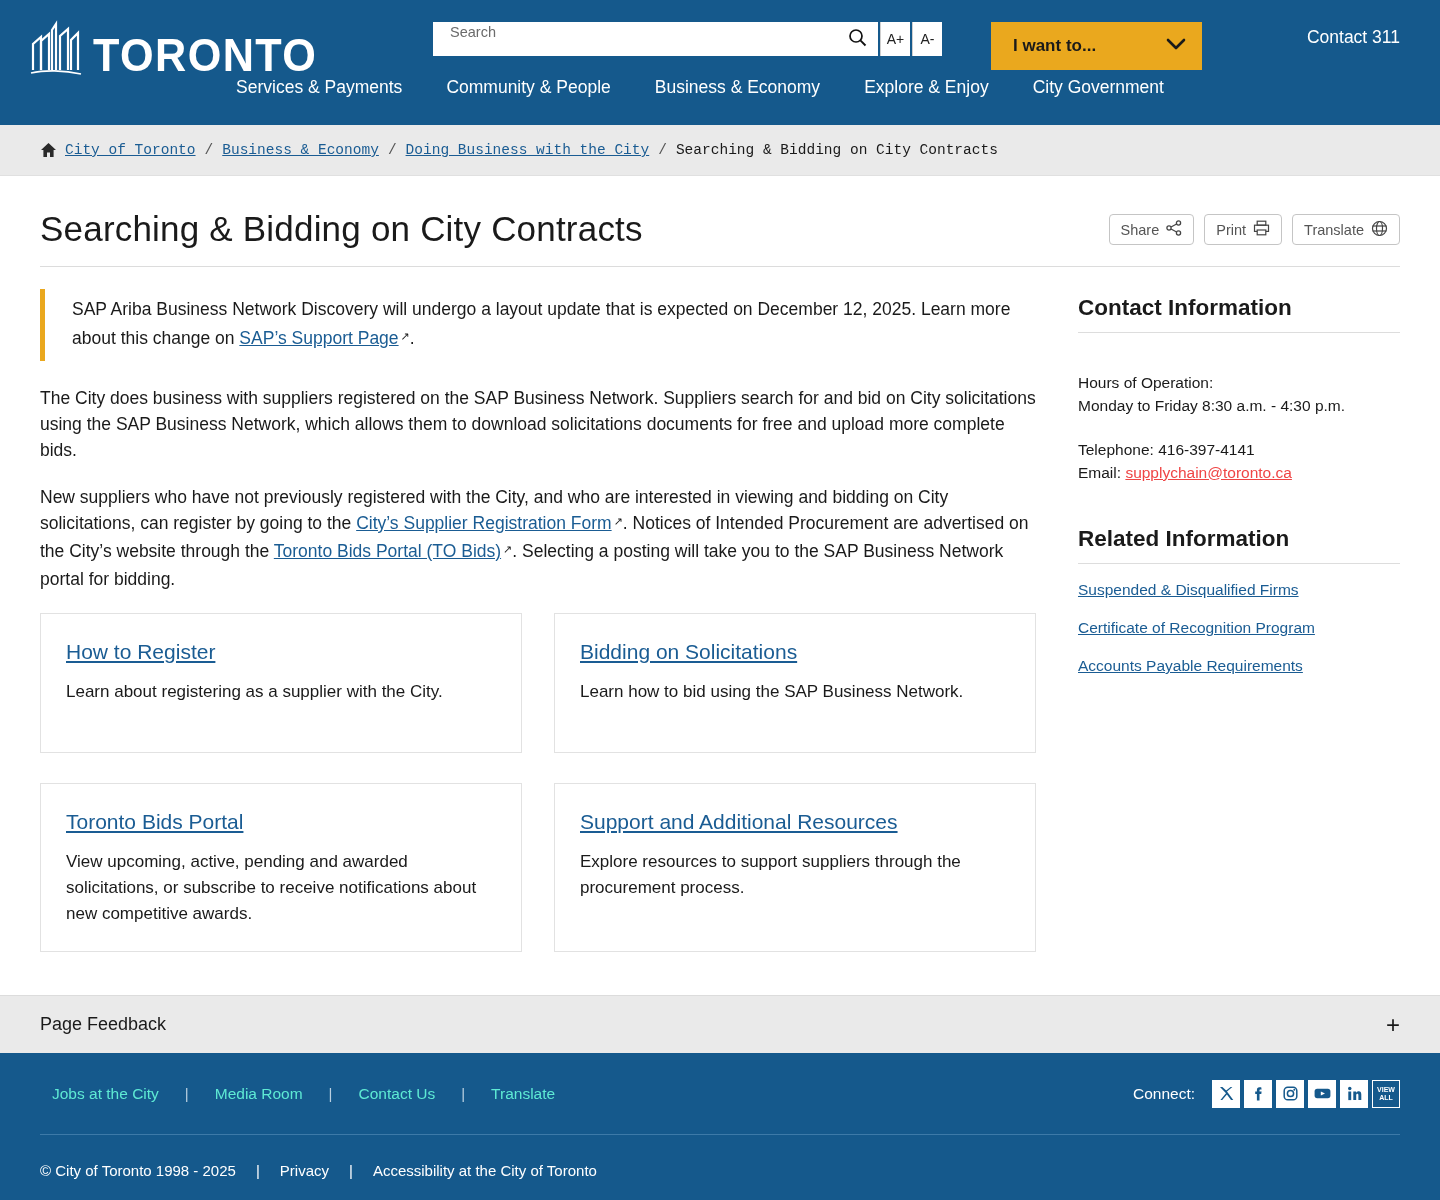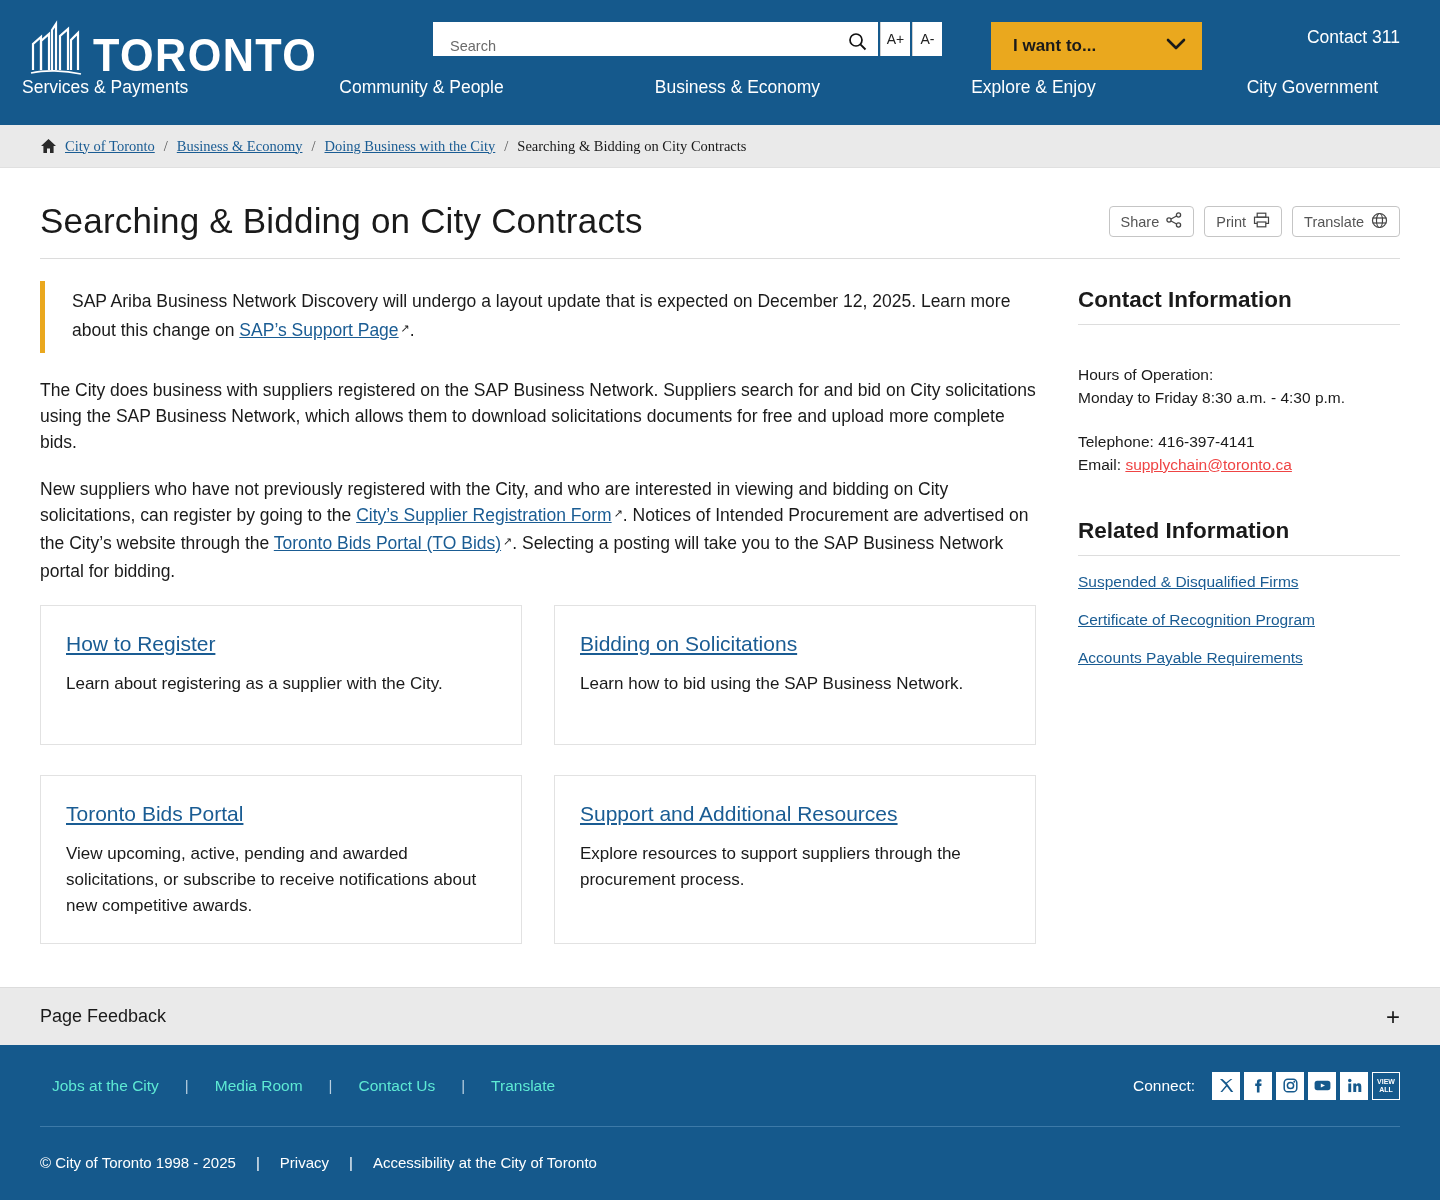--- a/index.html
+++ b/index.html
@@ -57,21 +57,21 @@
     top: 22px;
     display: flex;
     align-items: stretch;
     height: 34px;
   }
   .search-box {
     width: 445px;
     background: #ffffff;
     border: 1px solid #ffffff;
     display: flex;
-    align-items: flex-end;
+    align-items: flex-start;
     padding: 0 6px 0 14px;
   }
   .search-box input {
     border: none;
     outline: none;
     flex: 1;
     font-size: 14.5px;
     font-family: "Liberation Sans", sans-serif;
     color: #333;
     background: transparent;
@@ -121,45 +121,45 @@
     font-size: 17.5px;
     text-decoration: none;
     font-family: "Liberation Sans", sans-serif;
   }
 
   .mainnav {
     position: absolute;
     left: 0; right: 0;
     top: 74px;
     display: flex;
-    justify-content: space-between;
+    justify-content: center;
     padding-right: 40px;
-    gap: 8px;
+    gap: 0;
   }
   .mainnav a {
     color: #ffffff;
     text-decoration: none;
     font-size: 17.5px;
     font-family: "Liberation Sans Narrow", "Liberation Sans", sans-serif;
     padding: 0 22px;
     line-height: 26px;
     white-space: nowrap;
   }
 
   
   .breadcrumb-bar {
     background: #eaeaea;
-    height: 43px;
+    height: 51px;
     display: flex;
     align-items: center;
     padding: 0 40px;
     font-size: 14.5px;
     color: #1a1a1a;
     border-bottom: 1px solid #e0e0e0;
-    font-family: Liberation Serif, serif;
+    font-family: Liberation Mono, monospace;
   }
   .breadcrumb-bar a {
     color: #1a5c93;
     text-decoration: underline;
   }
   .bc-sep { color: #555; margin: 0 9px; }
   .home-icon { margin-right: 8px; display:inline-flex; }
 
   
   .page {

